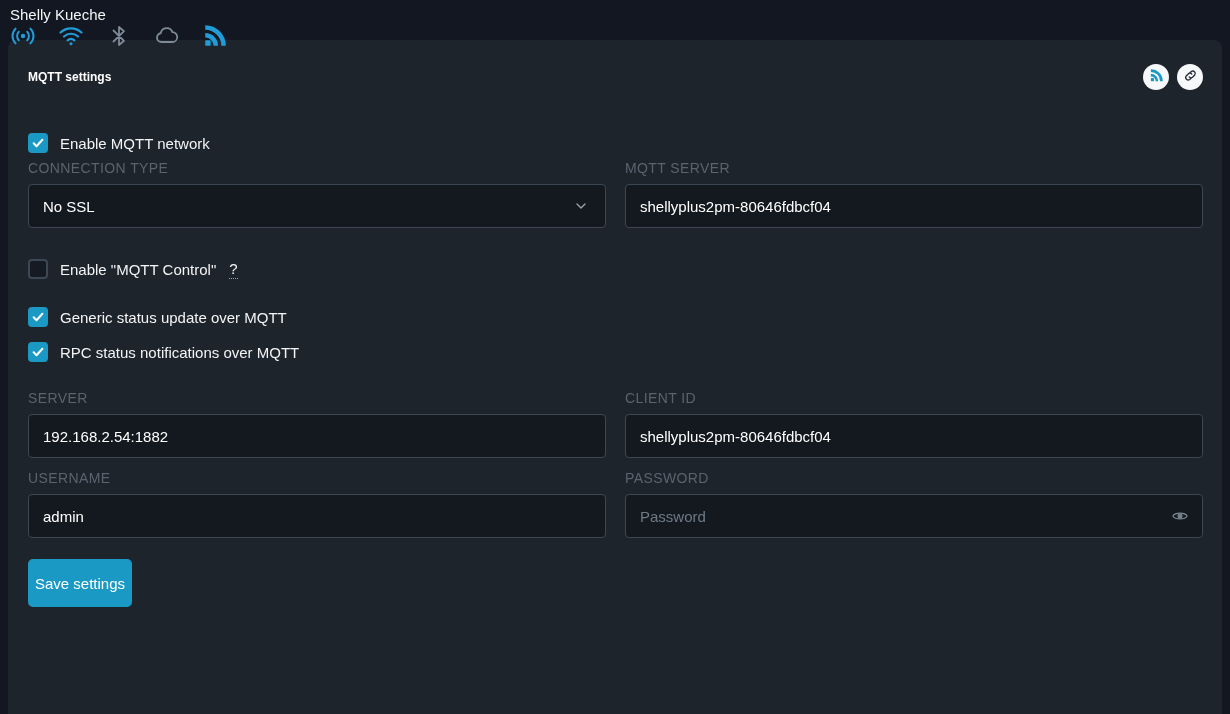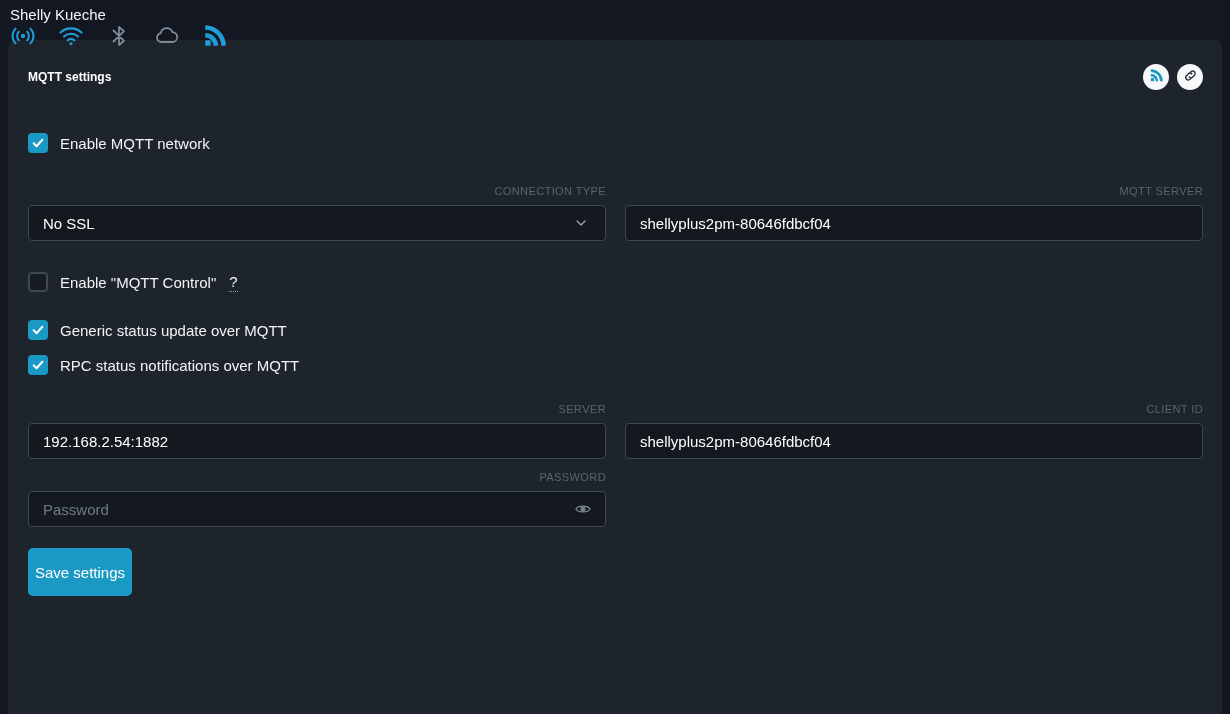--- a/index.html
+++ b/index.html
@@ -81,26 +81,25 @@
     border-bottom:1px dotted #9aa4ae;padding-bottom:1px;
   }
   
   .field-grid{
     display:grid;grid-template-columns:1fr 1fr;gap:19px;
   }
   .mb-31{margin-bottom:31px;}
   .mb-12{margin-bottom:12px;}
   .mb-21{margin-bottom:21px;}
   .field-label{
-    font-size:11px;color:var(--label);letter-spacing:.4px;
+    font-size:14px;color:var(--label);letter-spacing:.4px;
     margin-bottom:8px;
-    text-align:right;
   }
   .control{
-    height:36px;width:100%;
+    height:44px;width:100%;
     background:var(--input_bg);
     border:1px solid var(--input_border);
     border-radius:4px;
     color:var(--text);
     font-size:15px;
     font-family:"Liberation Sans","DejaVu Sans",sans-serif;
     padding:0 14px;
   }
   .select{
     display:flex;align-items:center;justify-content:space-between;
@@ -188,21 +187,21 @@
           <svg viewBox="0 0 24 24" fill="none" stroke="#2b323a" stroke-width="2.2" stroke-linecap="round" width="15" height="15">
             <path d="M10 14.5a4 4 0 0 0 5.6 0l3.2-3.2a4 4 0 0 0-5.6-5.6l-1.6 1.6"></path>
             <path d="M14 9.5a4 4 0 0 0-5.6 0l-3.2 3.2a4 4 0 0 0 5.6 5.6l1.6-1.6"></path>
           </svg>
         </span>
       </button>
     </div>
   </div>
 
   
-  <label class="check-row" style="margin-bottom:32px">
+  <label class="check-row" style="margin-bottom:7px">
     <span class="cb checked">
       <svg viewBox="0 0 24 24" fill="none" stroke="#fff" stroke-width="3.4" stroke-linecap="round" stroke-linejoin="round">
           <path d="M4.5 12.5 9.5 17.5 19.5 6.5"></path>
         </svg>
     </span>
     <span class="cb-label">Enable MQTT network</span>
   </label>
 
   
   <div class="field-grid mb-31">
@@ -259,20 +258,24 @@
       <input class="control" type="text" value="192.168.2.54:1882" style="">
     </div>
     <div>
       <div class="field-label">CLIENT ID</div>
       <input class="control" type="text" value="shellyplus2pm-80646fdbcf04" style="">
     </div>
   </div>
 
   
   <div class="field-grid mb-21">
+    <div>
+      <div class="field-label">USERNAME</div>
+      <input class="control" type="text" value="admin" style="">
+    </div>
     <div>
       <div class="field-label">PASSWORD</div>
       <div class="input-wrap">
         <input class="control" type="password" placeholder="Password" style="">
         <button class="eye-btn">
           <svg viewBox="0 0 24 24" fill="none" stroke="#7e8894" stroke-width="1.6">
             <path d="M2.5 12C5.4 6.8 18.6 6.8 21.5 12 18.6 17.2 5.4 17.2 2.5 12Z"></path>
             <circle cx="12" cy="12" r="2.6"></circle>
             <circle cx="12" cy="12" r="0.8" fill="#7e8894"></circle>
           </svg>

